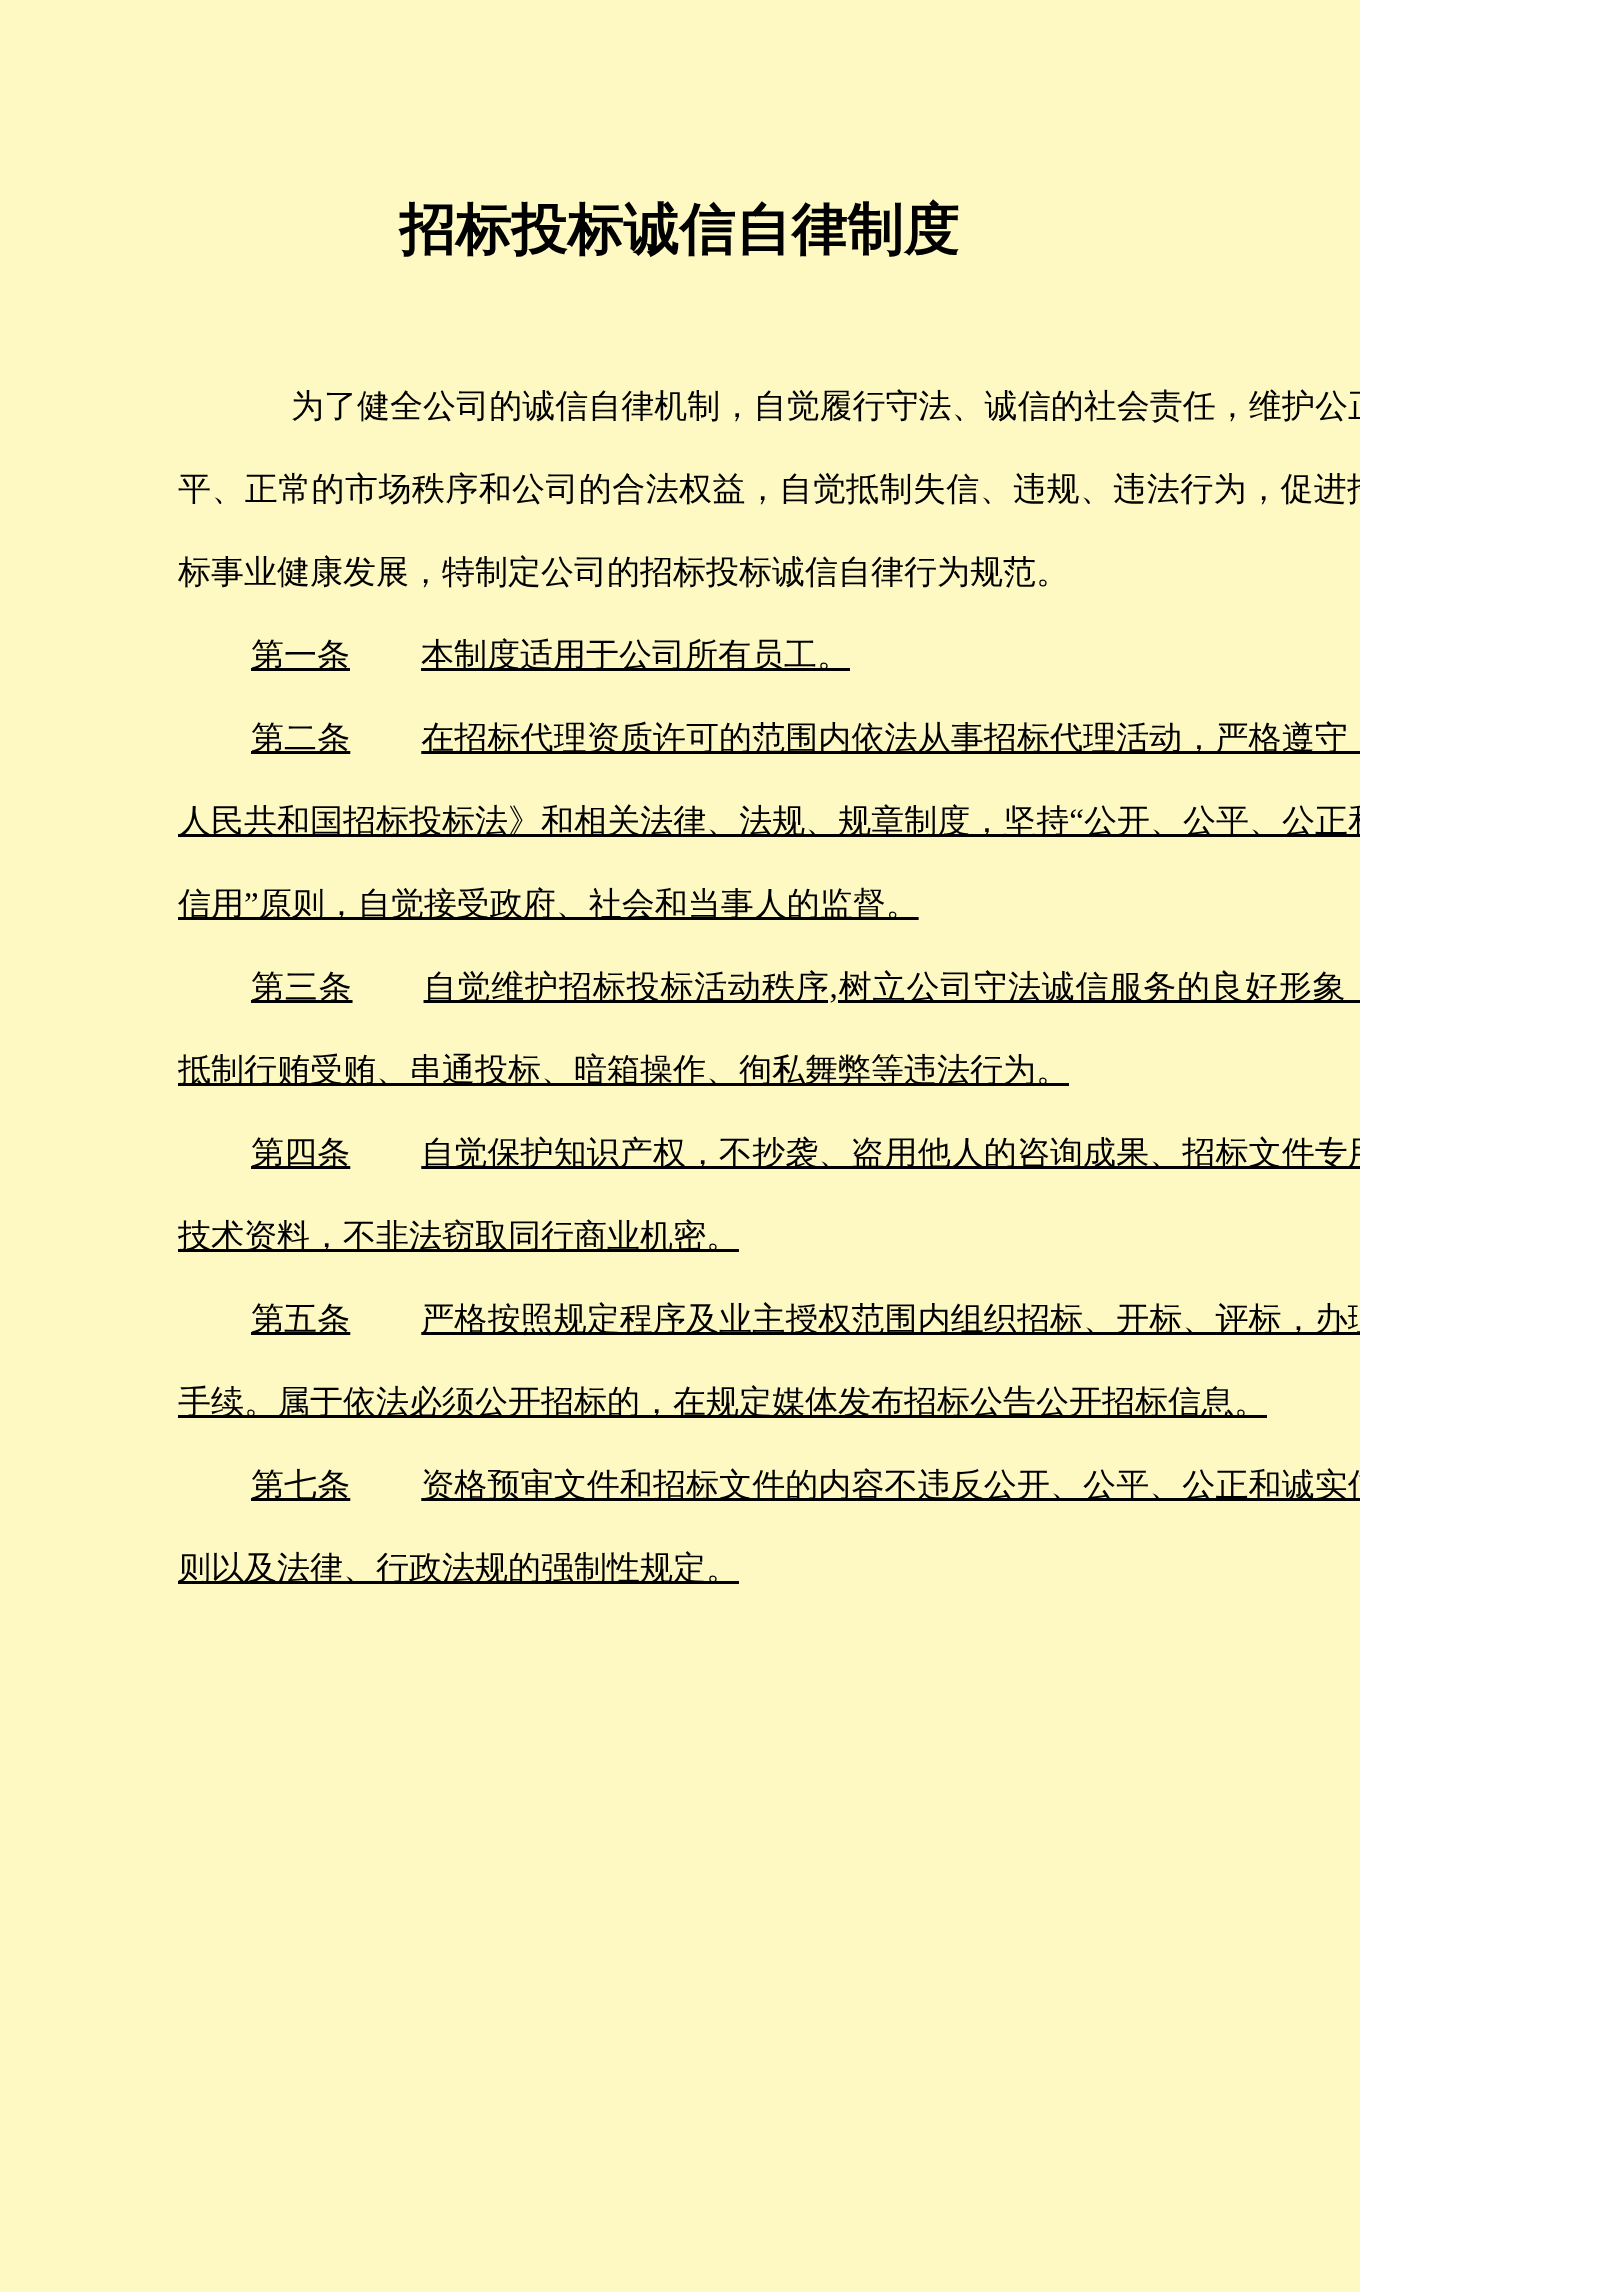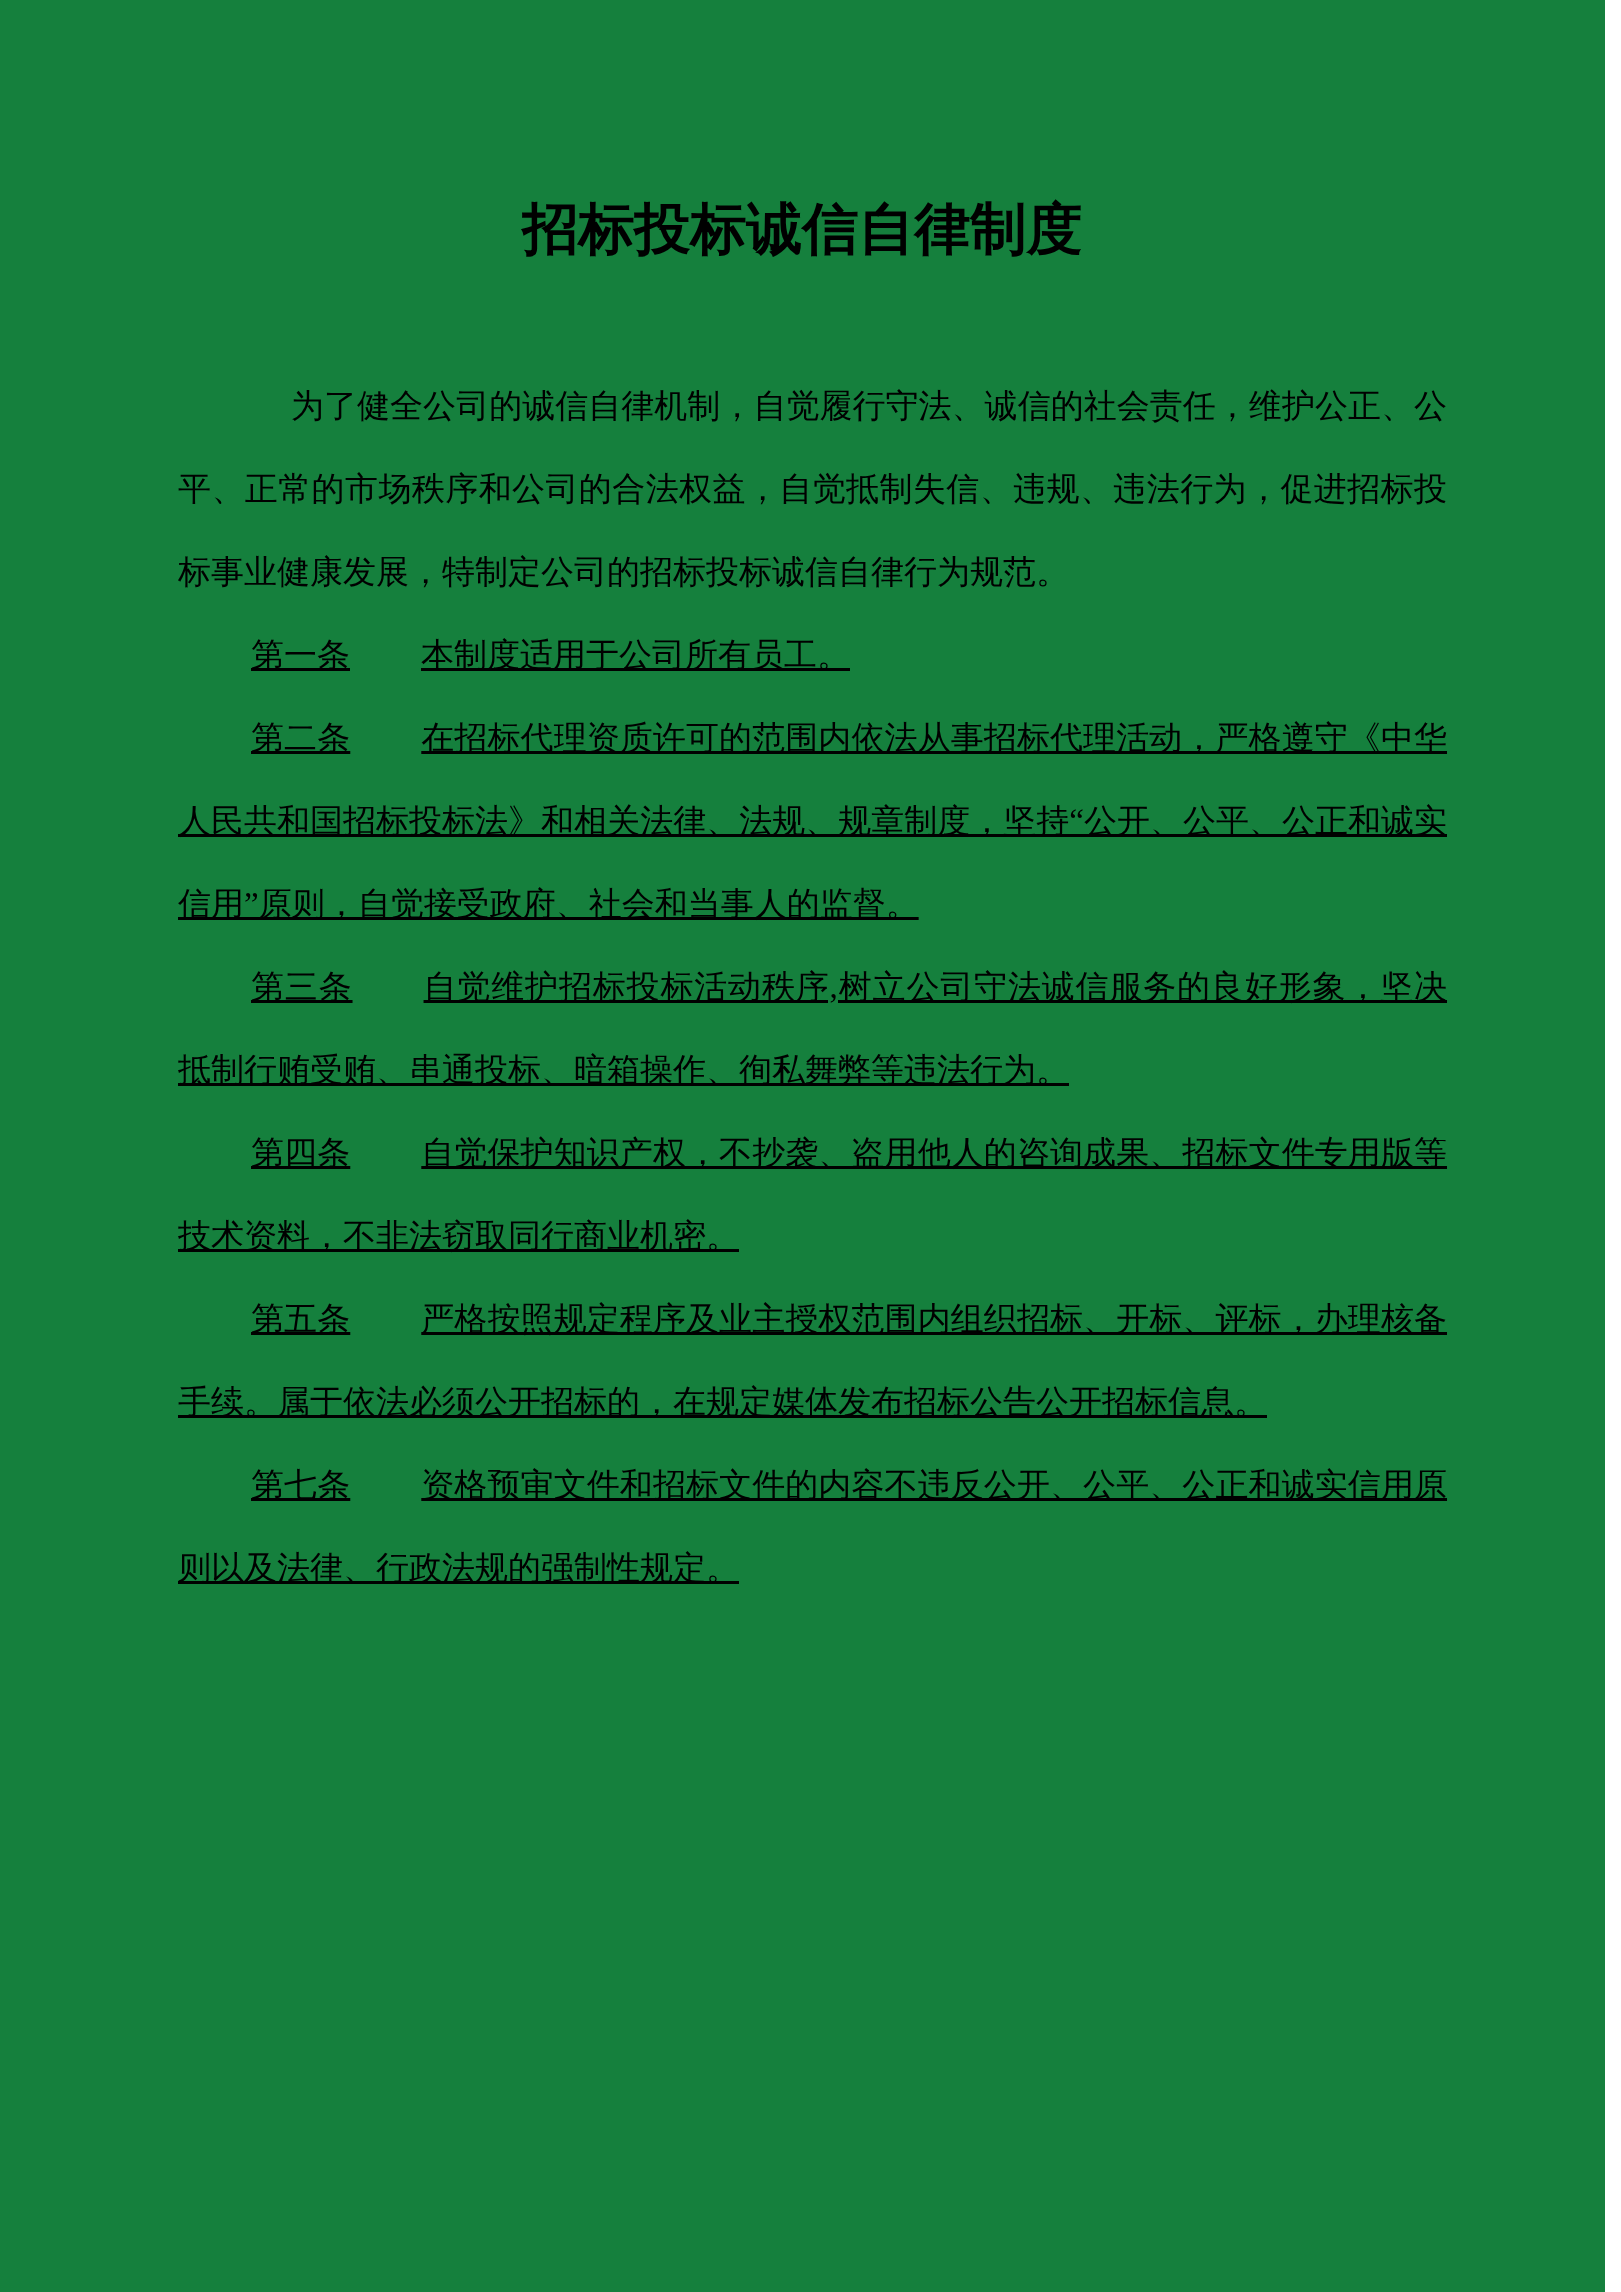--- a/index.html
+++ b/index.html
@@ -2,23 +2,23 @@
 <html><head>
 <meta charset="utf-8">
 <style>
   html, body {
     margin: 0;
     padding: 0;
     background: #ffffff;
   }
   .page {
     position: relative;
-    width: 1605px;
+    width: 1360px;
     height: 2293px;
-    background: #15803d;
+    background: #fef9c3;
     color: #000000;
     overflow: hidden;
     font-family: "Liberation Serif", "DejaVu Serif", serif;
   }
   .doc-title {
     margin: 0;
     padding-top: 195px;
     height: 69px;
     line-height: 69px;
     text-align: center;

